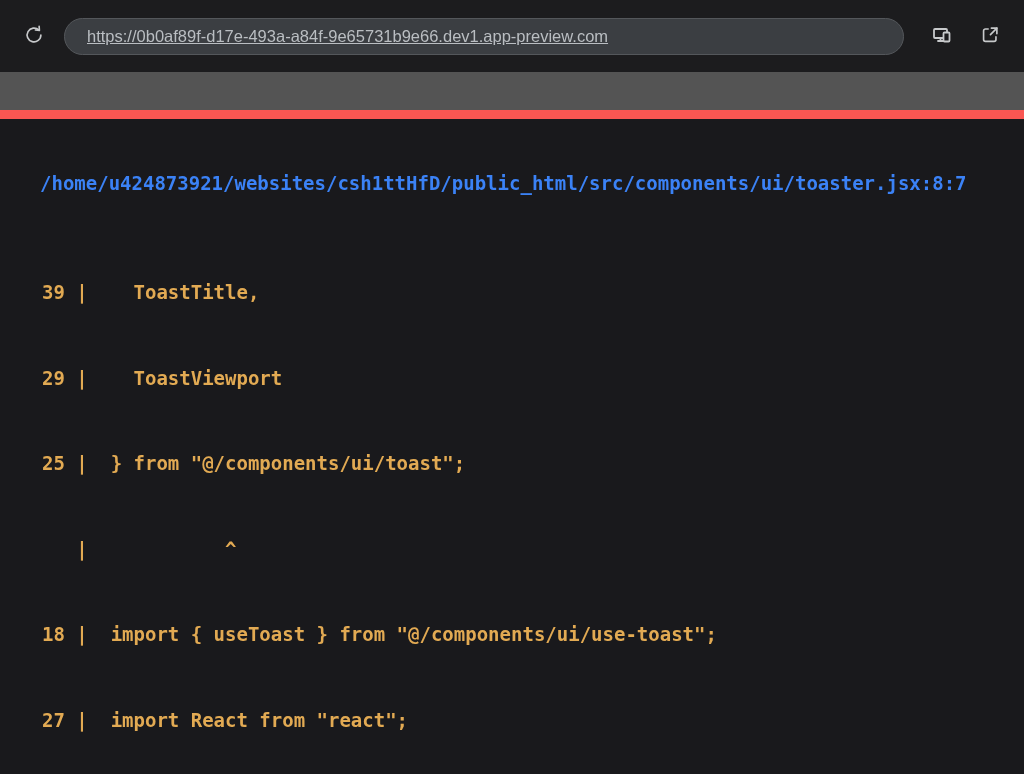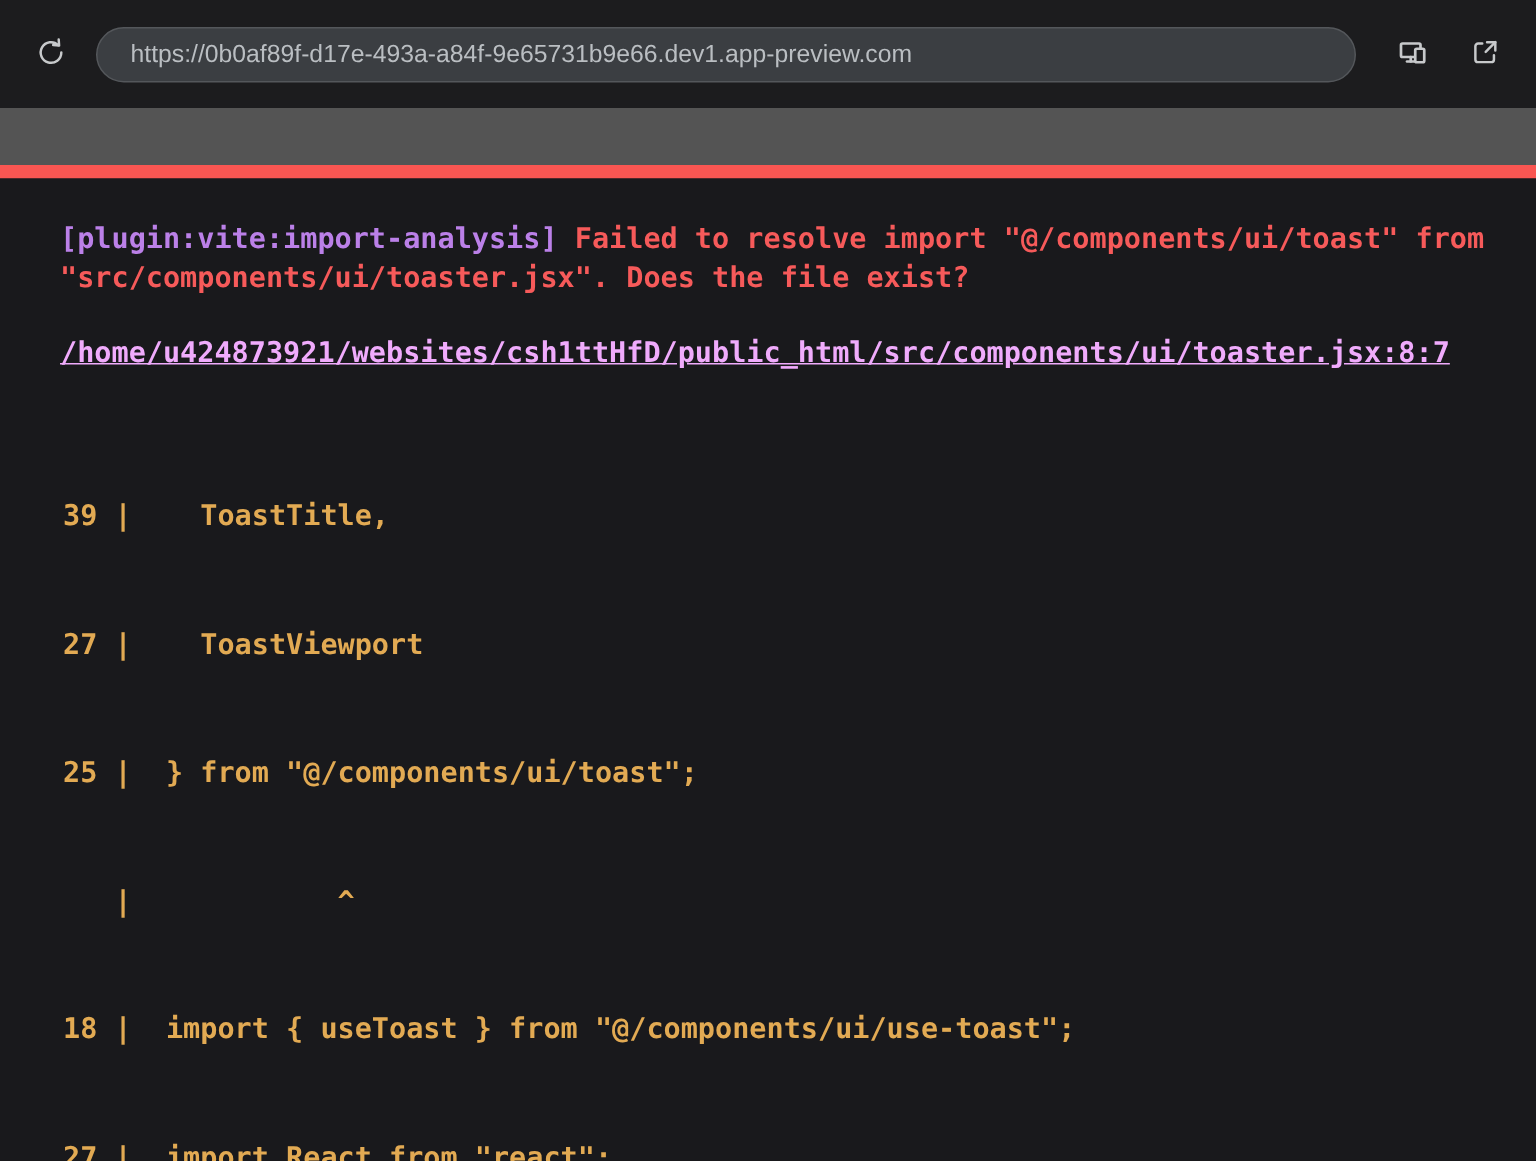--- a/index.html
+++ b/index.html
@@ -37,21 +37,21 @@
     box-sizing: border-box;
     margin-right: 8px;
   }
   .url-text {
     font-family: "Liberation Sans", sans-serif;
     font-size: 16.5px;
     color: #babec2;
     white-space: nowrap;
     overflow: hidden;
     width: 100%;
-    background: transparent; border: none; outline: none;
+    background: transparent; border: none; outline: none; text-decoration: underline;
   }
   
   .gray-bar { height: 38px; background: #545454; }
   .red-stripe { height: 9px; background: #fa5652; }
   
   .overlay {
     background: #19191c;
     padding-top: 27px;
     height: calc(774px - 72px - 38px - 9px - 27px);
     box-sizing: content-box;
@@ -63,22 +63,21 @@
     line-height: 26px;
     color: #f65a5a;
     white-space: pre-wrap;
     word-break: break-word;
   }
   .message .plugin { color: #bb80e8; }
   .file-link-row { margin: 26px 10px 0 40px; }
   .file-link {
     font-size: 19px;
     font-weight: 600;
-    color: #f0abfc;
-    text-decoration: underline;
+    color: #3b82f6;
     cursor: pointer;
     white-space: nowrap;
   }
   .frame {
     margin: 27px 0 0 42px;
     color: #e2aa53;
     font-size: 19px;
     font-weight: 600;
     line-height: 28.5px;
     white-space: pre;
@@ -118,28 +117,27 @@
       </svg>
     </span>
   </button>
 </div>
 
 <div class="gray-bar"></div>
 <div class="red-stripe"></div>
 
 <div class="overlay">
 
-  <div class="message"><span class="plugin">[plugin:vite:import-analysis]</span><span> Failed to resolve import "@/components/ui/toast" from "src/components/ui/toaster.jsx". Does the file exist?</span></div>
 
   <div class="file-link-row">
     <a class="file-link">/home/u424873921/websites/csh1ttHfD/public_html/src/components/ui/toaster.jsx:8:7</a>
   </div>
 
   <div class="frame">
     <div>39 |    ToastTitle,</div>
-    <div>27 |    ToastViewport</div>
+    <div>29 |    ToastViewport</div>
     <div>25 |  } from "@/components/ui/toast";</div>
     <div>   |            ^</div>
     <div>18 |  import { useToast } from "@/components/ui/use-toast";</div>
     <div>27 |  import React from "react";</div>
   </div>
 
 </div>
 
 </body></html>

